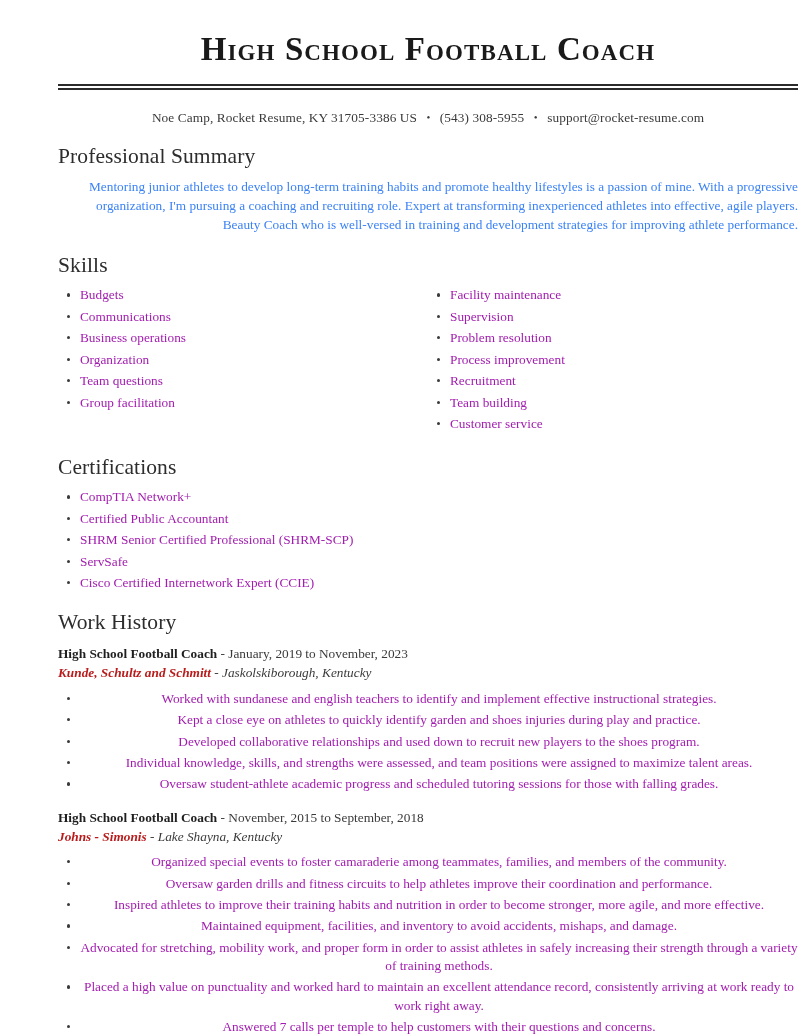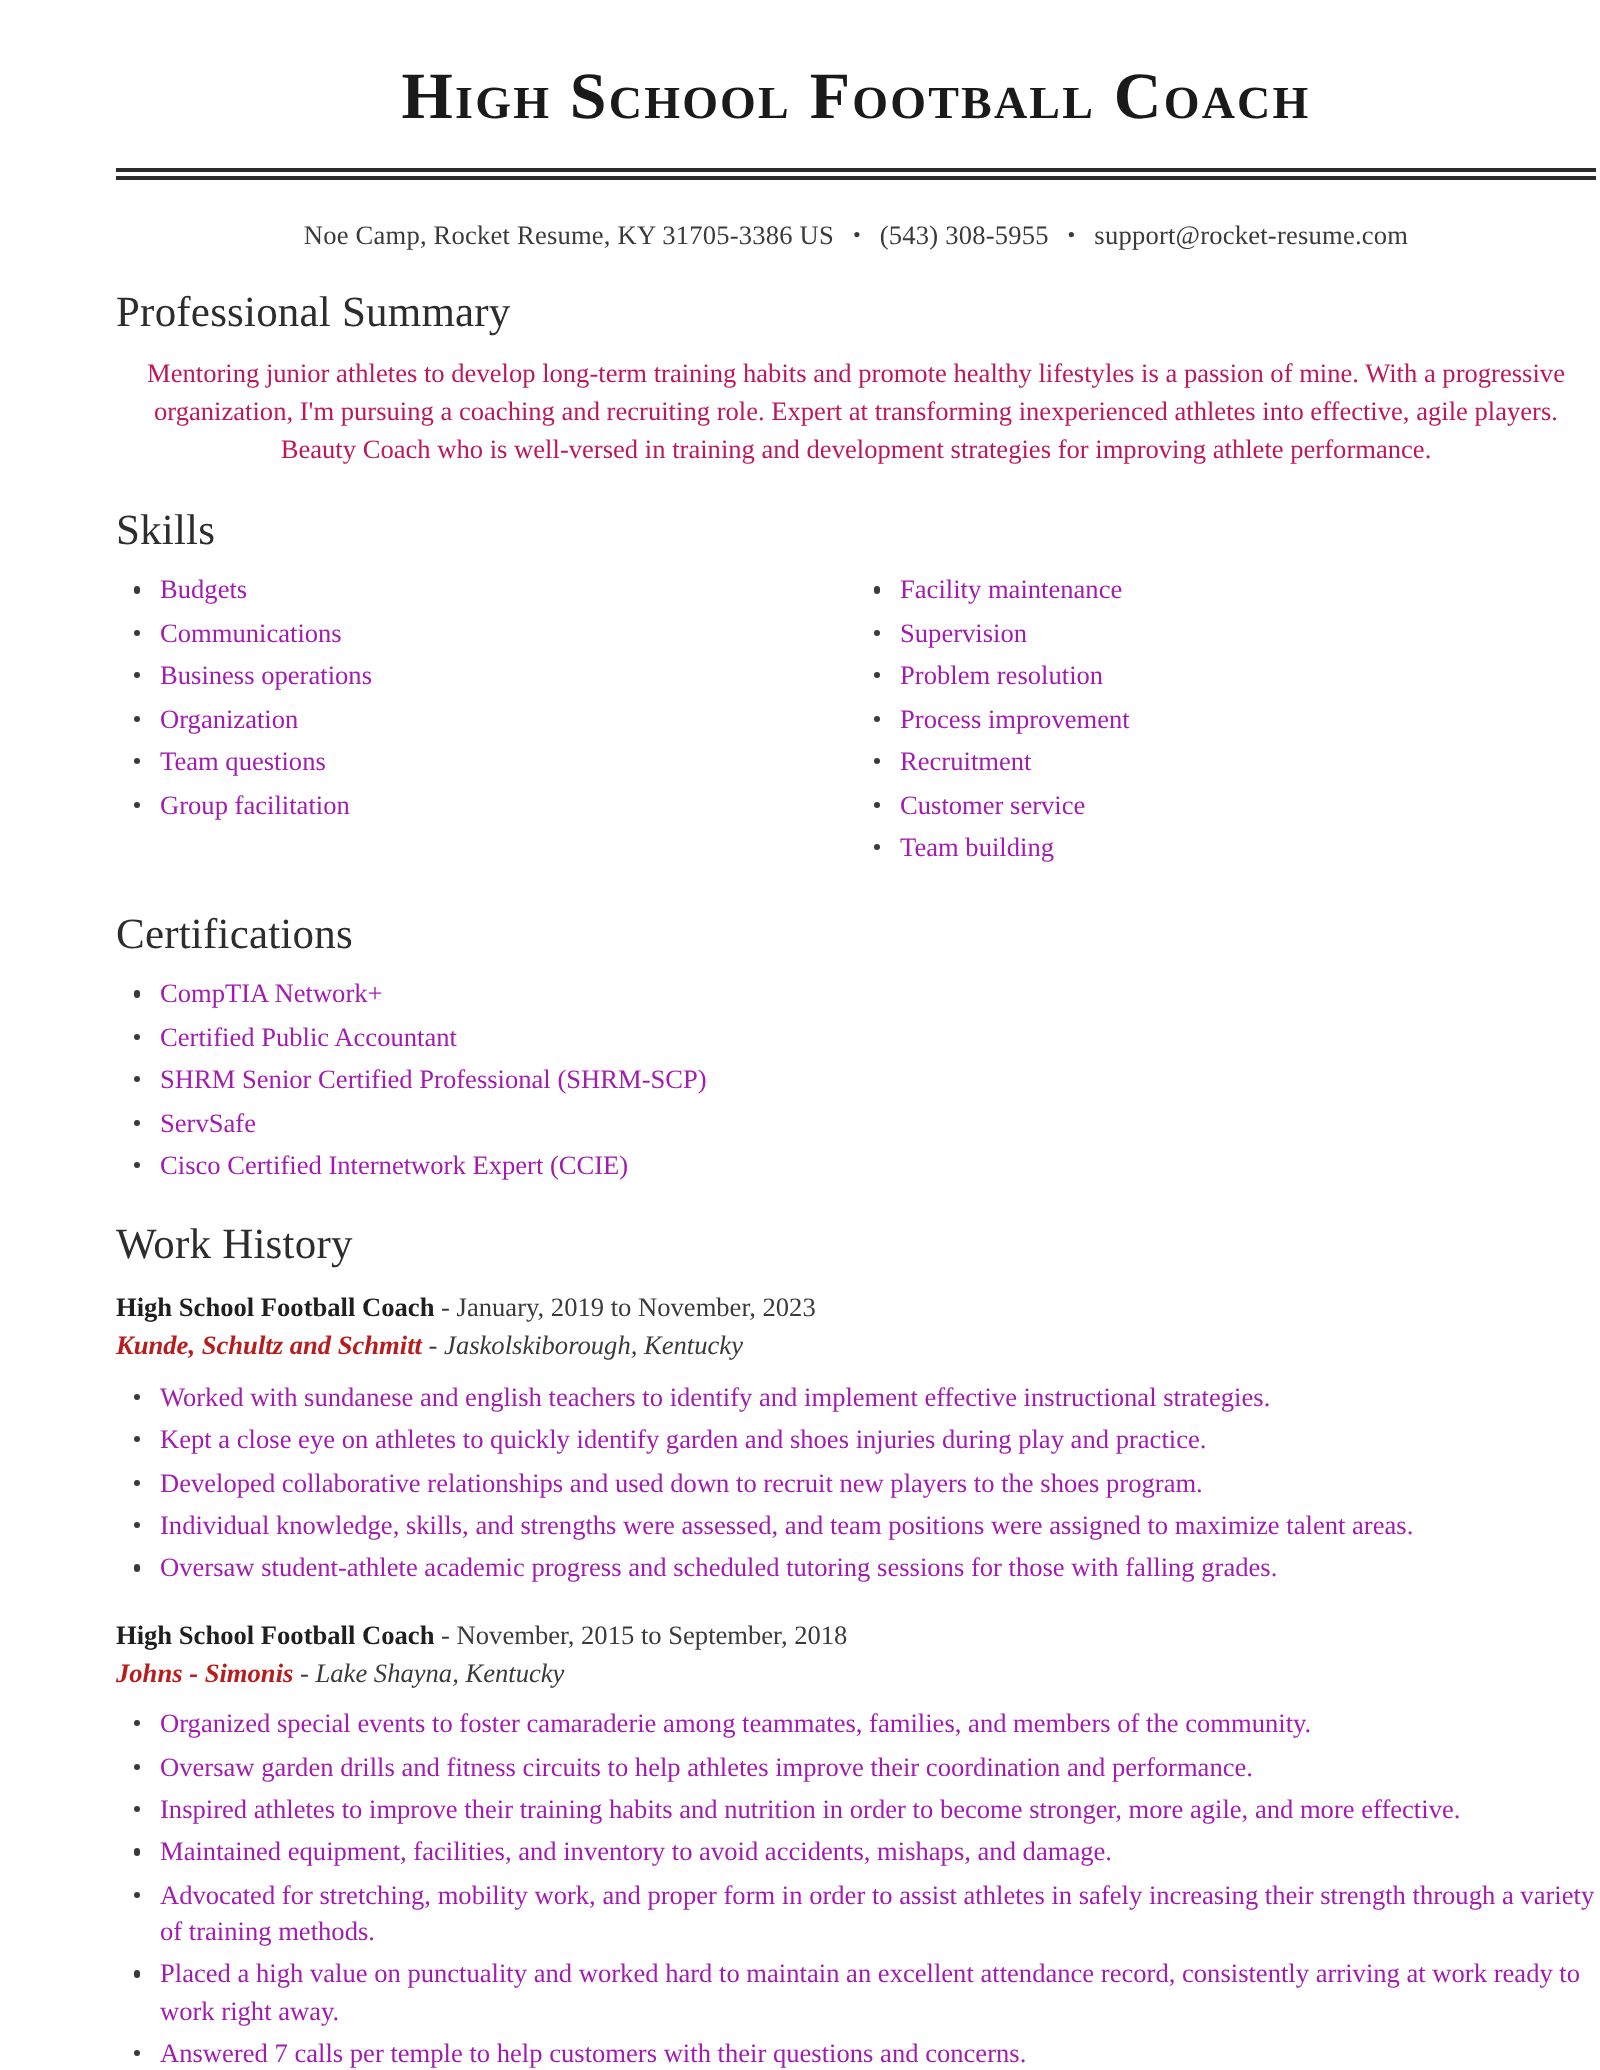--- a/index.html
+++ b/index.html
@@ -80,23 +80,23 @@
     font-weight: normal;
     color: #2d2d2d;
     margin: 0 0 9px 0;
     line-height: 1.15;
     letter-spacing: 0.1px;
   }
 
   .summary-text {
     font-size: 13.3px;
     line-height: 1.42;
-    color: #be185d;
-    margin: 0;
-    text-align: center;
+    color: #3b82f6;
+    margin: 0;
+    text-align: right;
     max-width: 742px;
   }
 
   
   ul.bullets {
     list-style: none;
     margin: 0;
     padding: 0;
   }
   ul.bullets > li {
@@ -146,21 +146,21 @@
     line-height: 1.45;
     color: #3a3a3a;
     margin-bottom: 7px;
   }
   .job-company {
     font-weight: bold;
     font-style: italic;
     color: #b91c1c;
   }
   .job-location { font-style: italic; color: #3a3a3a; }
-  .job ul.bullets > li { margin-bottom: 3.4px; }
+  .job ul.bullets > li { margin-bottom: 3.4px; text-align: center; }
   .job-bullets-wrap { max-width: 742px; }
 </style>
 </head>
 <body>
 
 <div class="page">
 
   <h1 class="resume-title">High School Football Coach</h1>
 
   <div class="title-rules">
@@ -195,22 +195,22 @@
             <li>Group facilitation</li>
           </ul>
       </div>
       <div class="col">
         <ul class="bullets" id="skills-right">
             <li>Facility maintenance</li>
             <li>Supervision</li>
             <li>Problem resolution</li>
             <li>Process improvement</li>
             <li>Recruitment</li>
+            <li>Team building</li>
             <li>Customer service</li>
-            <li>Team building</li>
           </ul>
       </div>
     </div>
   </div>
 
   <div class="section">
     <h2 class="section-heading">Certifications</h2>
     <ul class="bullets certs" id="certs-list">
         <li>CompTIA Network+</li>
         <li>Certified Public Accountant</li>

